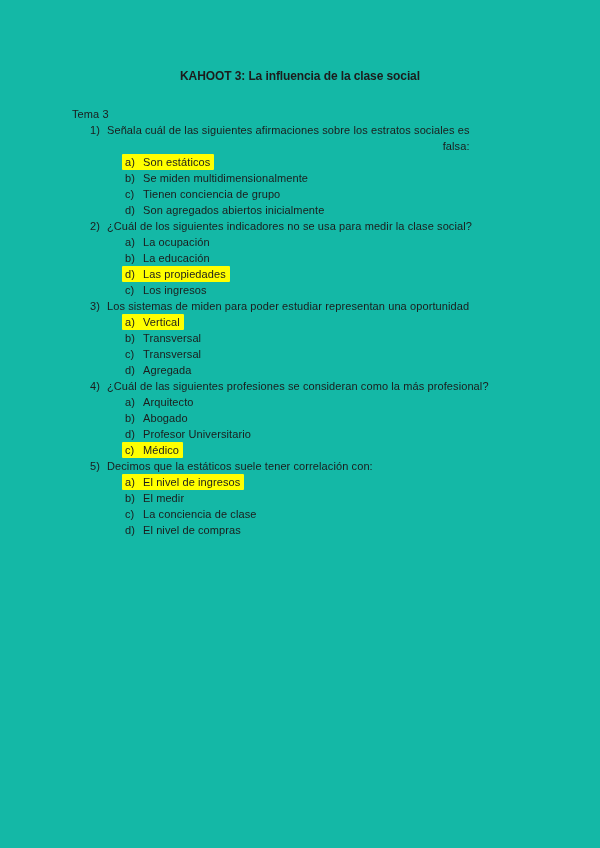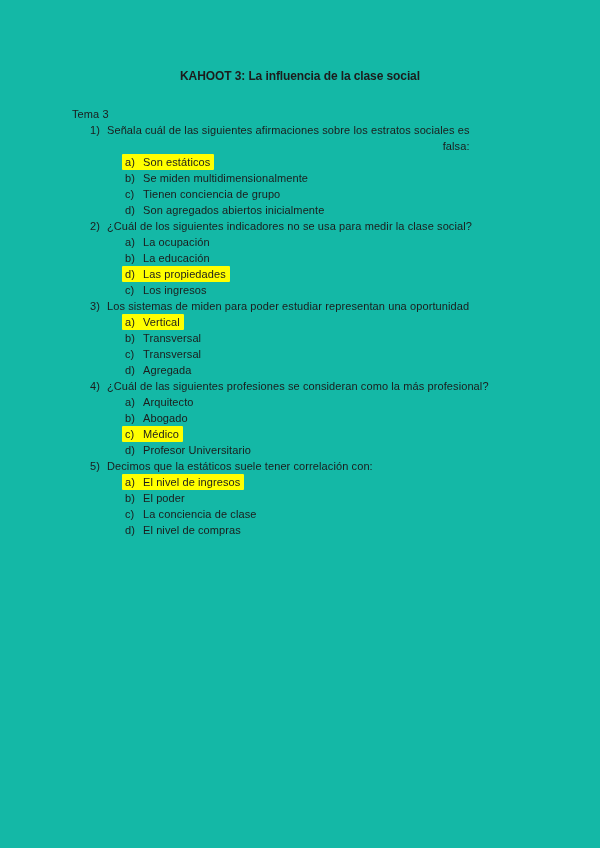--- a/index.html
+++ b/index.html
@@ -134,39 +134,39 @@
           <div>¿Cuál de las siguientes profesiones se consideran como la más profesional?</div>
         </div>
       </div>
       <div class="option">
         <span class="opt-wrap" data-highlighted="false"><span class="opt-letter">a)</span><span class="opt-text">Arquitecto</span></span>
       </div>
       <div class="option">
         <span class="opt-wrap" data-highlighted="false"><span class="opt-letter">b)</span><span class="opt-text">Abogado</span></span>
       </div>
       <div class="option">
-        <span class="opt-wrap" data-highlighted="true"><span class="opt-letter">c)</span><span class="opt-text">Médico</span></span>
+        <span class="opt-wrap" data-highlighted="false"><span class="opt-letter">d)</span><span class="opt-text">Profesor Universitario</span></span>
       </div>
       <div class="option">
-        <span class="opt-wrap" data-highlighted="false"><span class="opt-letter">d)</span><span class="opt-text">Profesor Universitario</span></span>
+        <span class="opt-wrap" data-highlighted="true"><span class="opt-letter">c)</span><span class="opt-text">Médico</span></span>
       </div>
     </div>
 
     <div class="question">
       <div class="q-head">
         <span class="q-num">5)</span>
         <div class="q-text">
           <div>Decimos que la estáticos suele tener correlación con:</div>
         </div>
       </div>
       <div class="option">
         <span class="opt-wrap" data-highlighted="true"><span class="opt-letter">a)</span><span class="opt-text">El nivel de ingresos</span></span>
       </div>
       <div class="option">
-        <span class="opt-wrap" data-highlighted="false"><span class="opt-letter">b)</span><span class="opt-text">El poder</span></span>
+        <span class="opt-wrap" data-highlighted="false"><span class="opt-letter">b)</span><span class="opt-text">El medir</span></span>
       </div>
       <div class="option">
         <span class="opt-wrap" data-highlighted="false"><span class="opt-letter">c)</span><span class="opt-text">La conciencia de clase</span></span>
       </div>
       <div class="option">
         <span class="opt-wrap" data-highlighted="false"><span class="opt-letter">d)</span><span class="opt-text">El nivel de compras</span></span>
       </div>
     </div>
 
   </div>

